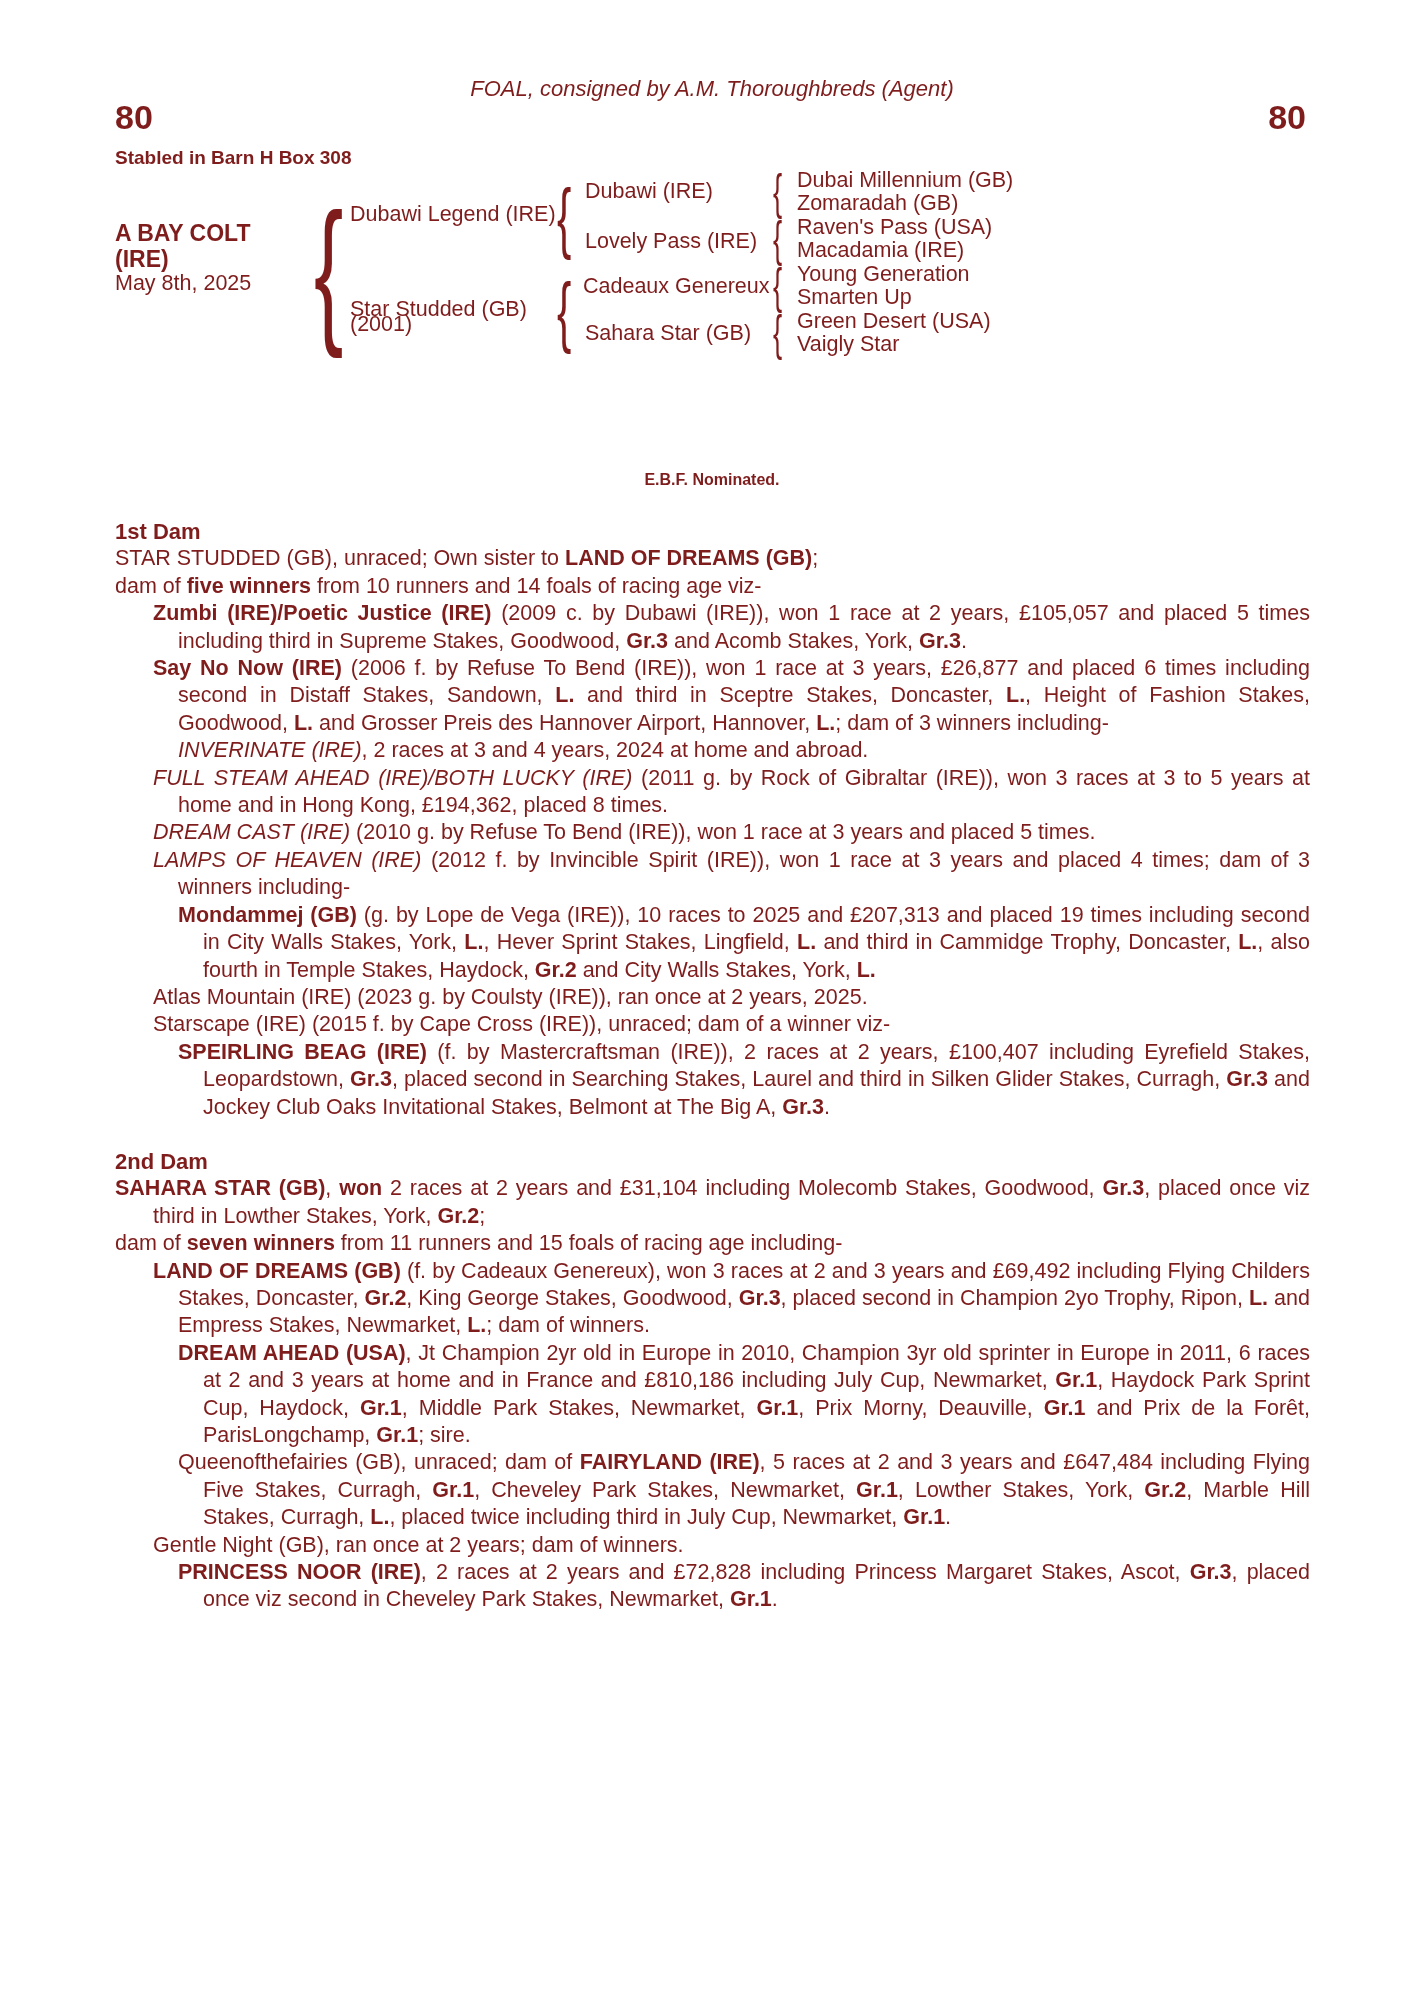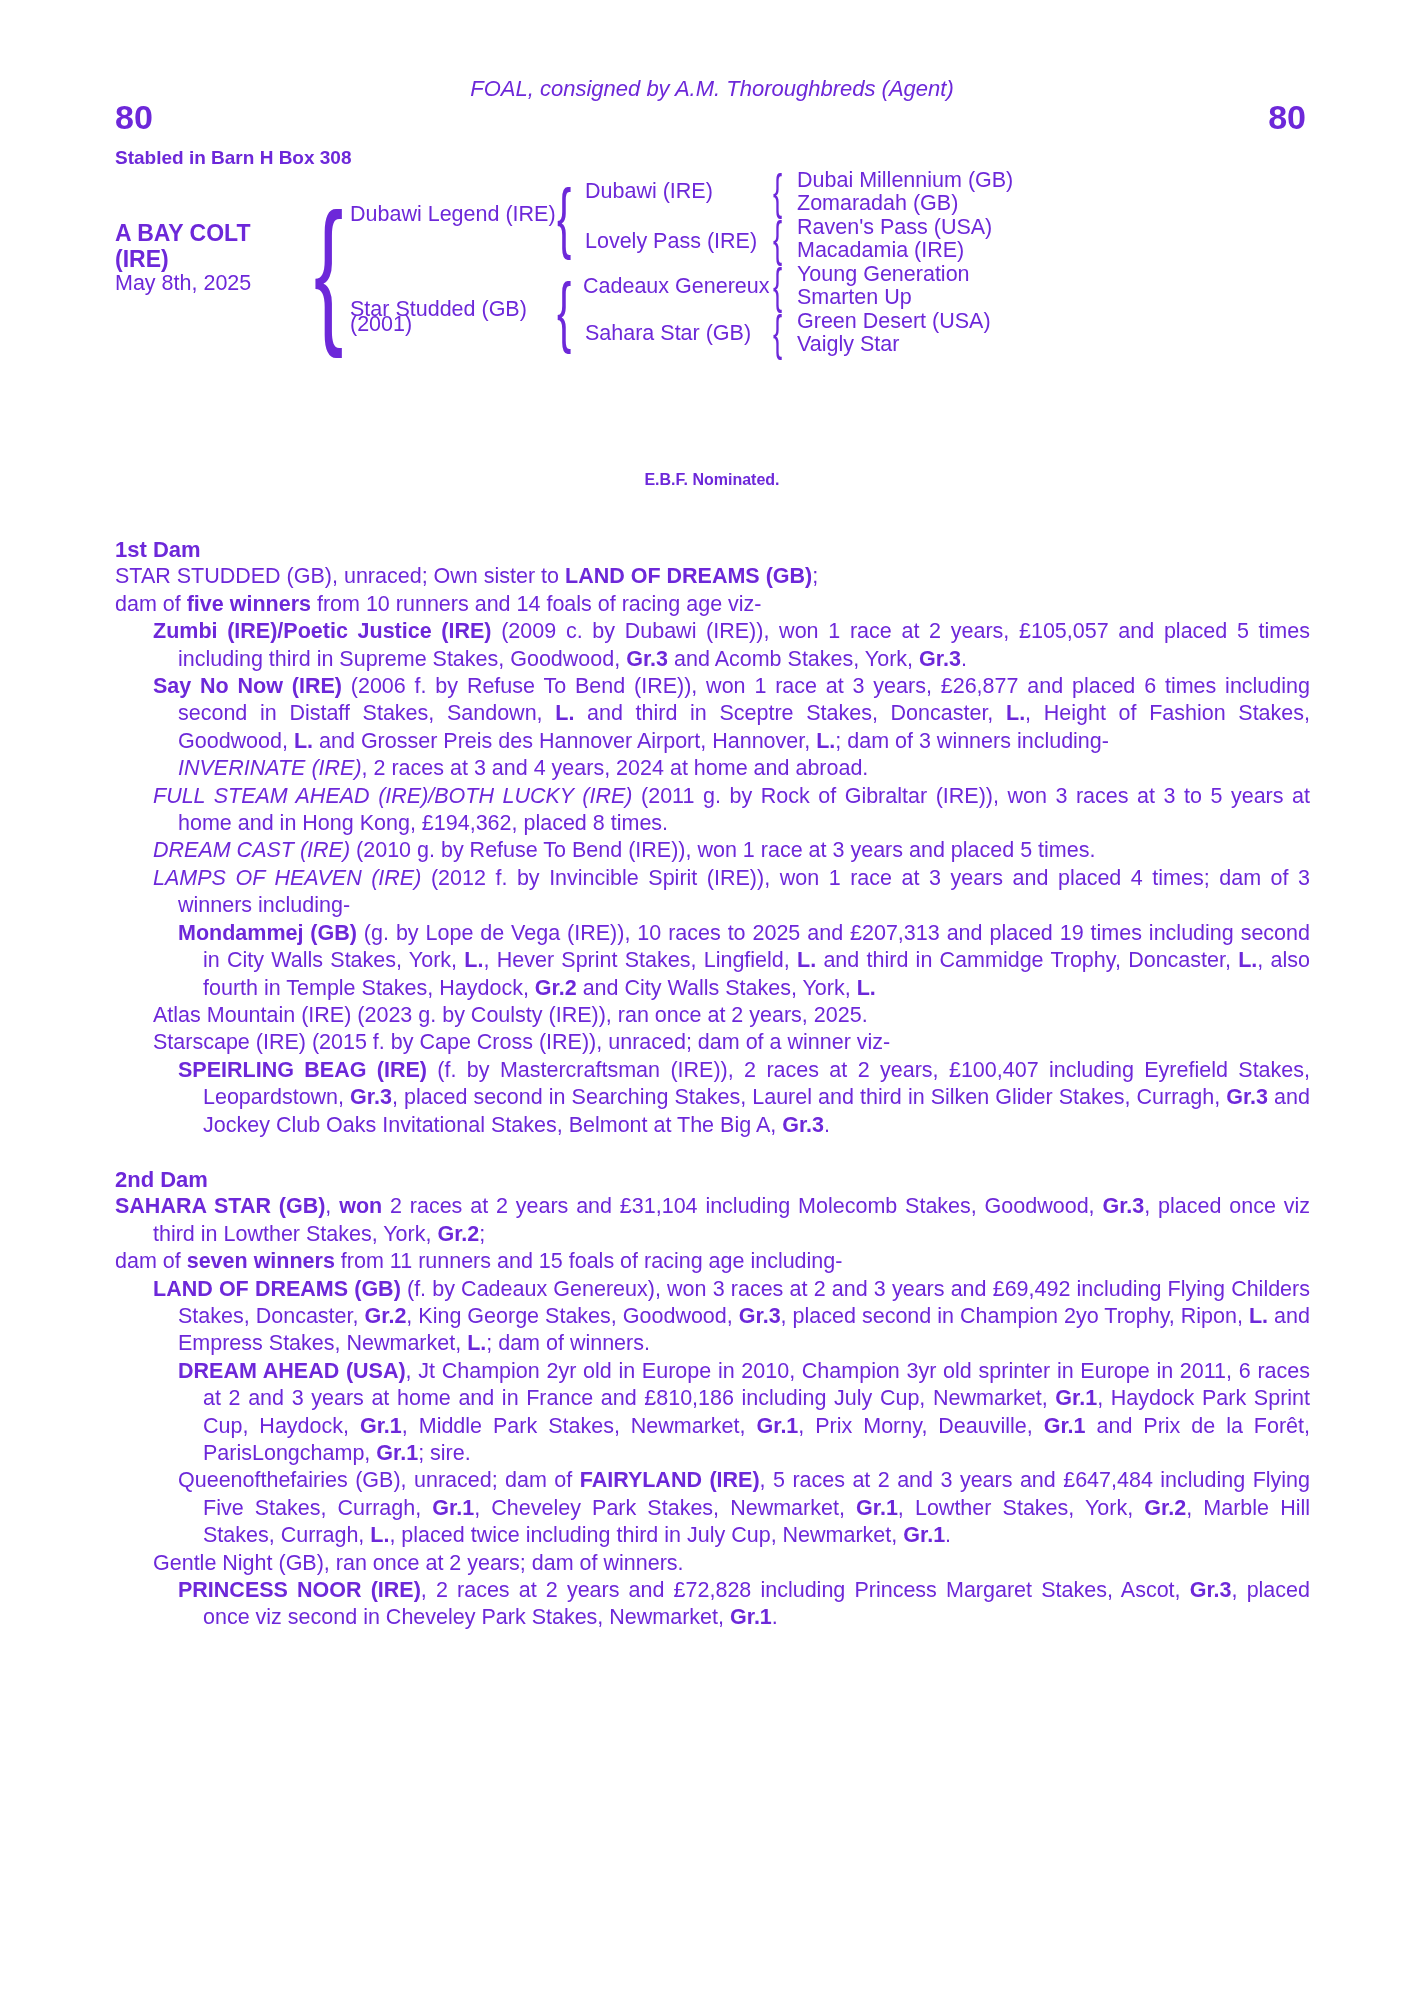--- a/index.html
+++ b/index.html
@@ -1,21 +1,21 @@
 <!DOCTYPE html>
 <html><head>
 <meta charset="utf-8">
 <style>
   html,body { margin:0; padding:0; background:#ffffff; }
   .page {
     position: relative;
     width: 1424px;
     height: 2000px;
     background: #ffffff;
-    color: #6d28d9;
+    color: #7f1d1d;
     font-family: "Liberation Sans", "DejaVu Sans", sans-serif;
     overflow: hidden;
   }
   .consignor {
     position: absolute; top: 76px; left: 0; width: 100%;
     text-align: center; font-style: italic; font-size: 22px; line-height: 26px;
   }
   .lot { position: absolute; top: 98px; font-weight: bold; font-size: 34px; line-height: 38px; }
   .lot-left  { left: 115px; }
   .lot-right { right: 118px; }
@@ -34,21 +34,21 @@
     transform-origin: left center;
   }
   .ebf {
     position: absolute; top: 466px; left: 0; width: 100%;
     text-align: center; font-weight: bold; font-size: 16px; line-height: 27px;
   }
   .bodytext {
     position: absolute; top: 518px; left: 115px; width: 1195px;
     font-size: 21.5px; line-height: 27.4px;
   }
-  .dam-heading { font-weight: bold; font-size: 22px; line-height: 27.4px; margin-top: 18px; }
+  .dam-heading { font-weight: bold; font-size: 22px; line-height: 27.4px; }
   .dam-heading.second { margin-top: 27px; }
   .para { margin: 0; text-align: justify; }
   .para span.b  { font-weight: bold; }
   .para span.i  { font-style: italic; }
   .flush      { padding-left: 0; }
   .flush-hang { padding-left: 38px; text-indent: -38px; }
   .l1  { padding-left: 63px; text-indent: -25px; }
   .l1c { padding-left: 63px; text-indent: 0; }
   .l2  { padding-left: 88px; text-indent: -25px; }
 </style>

